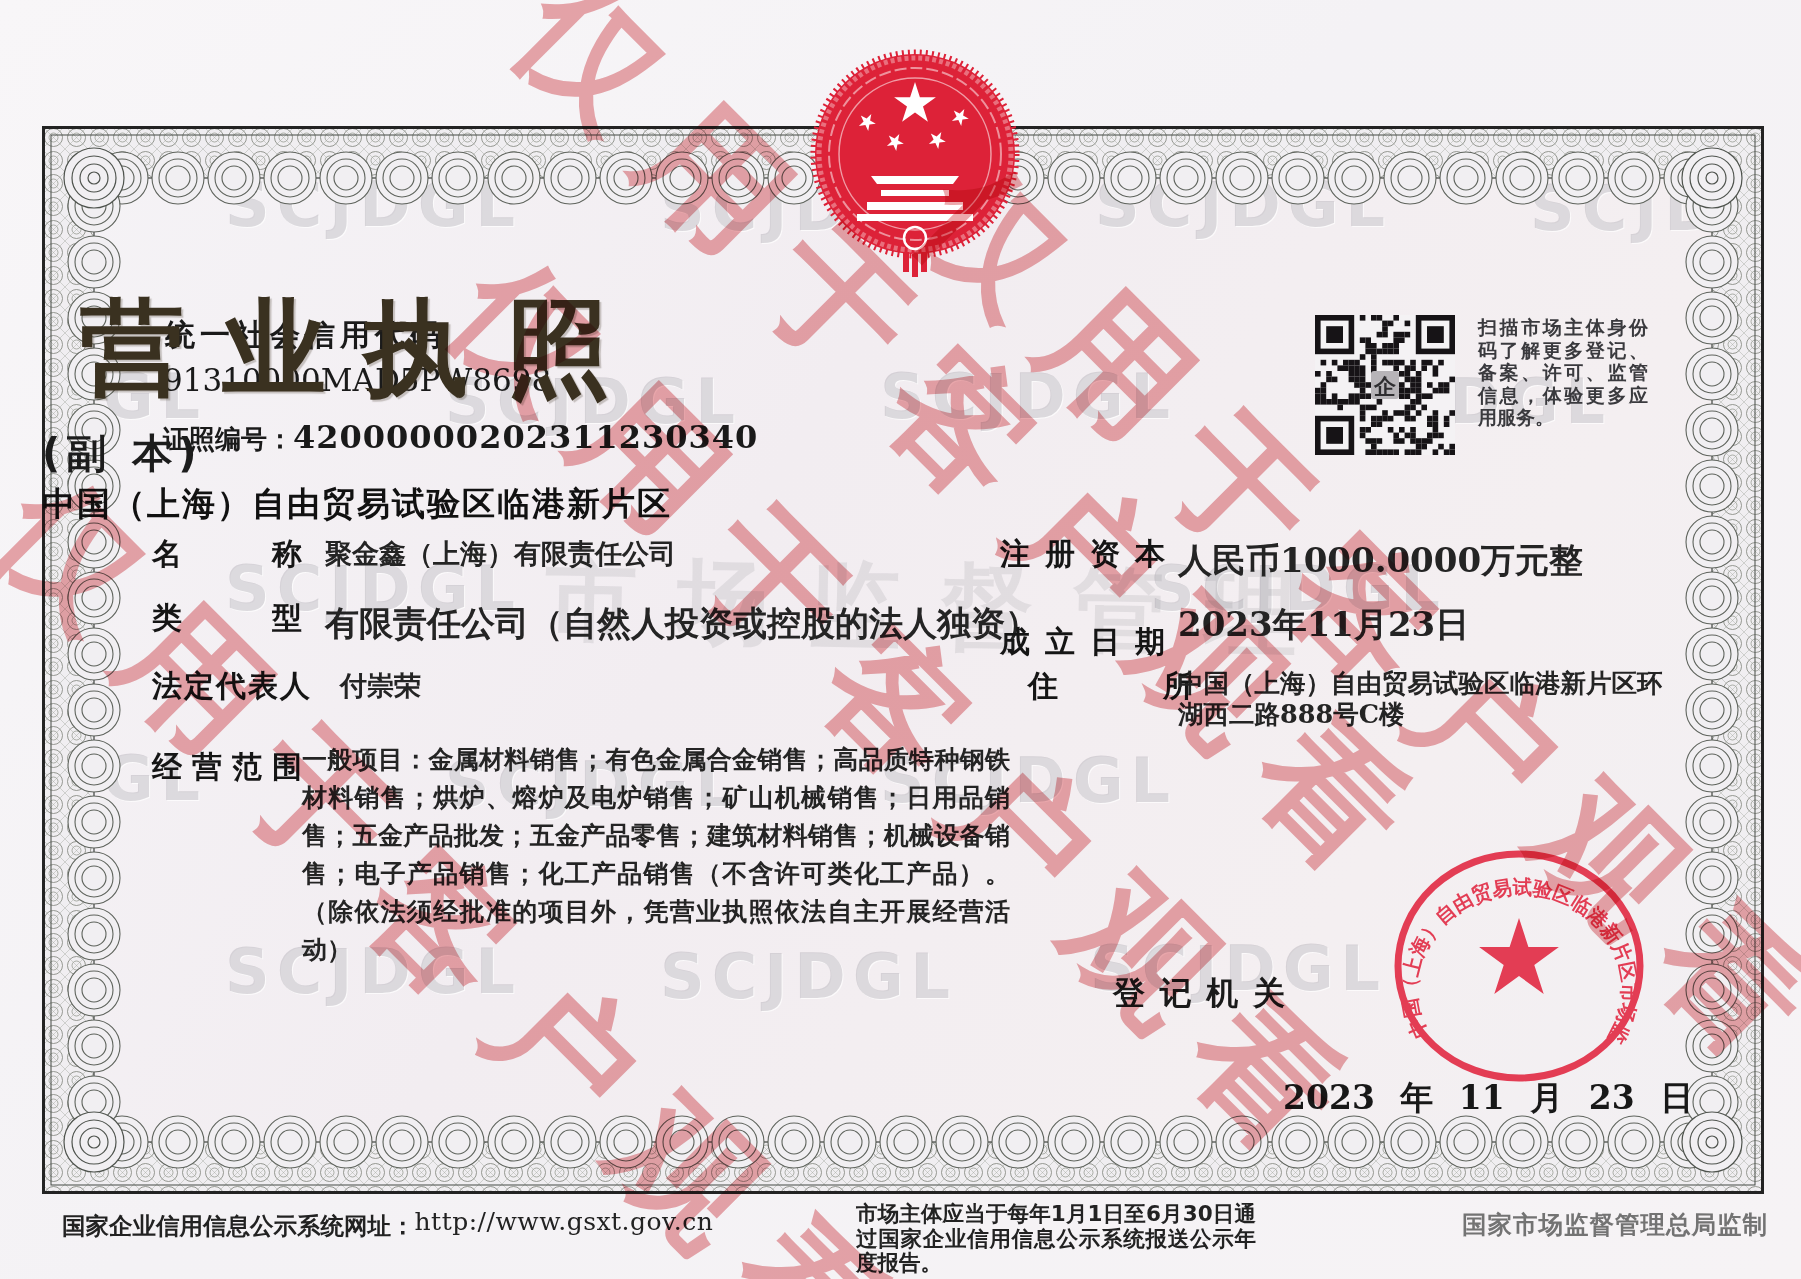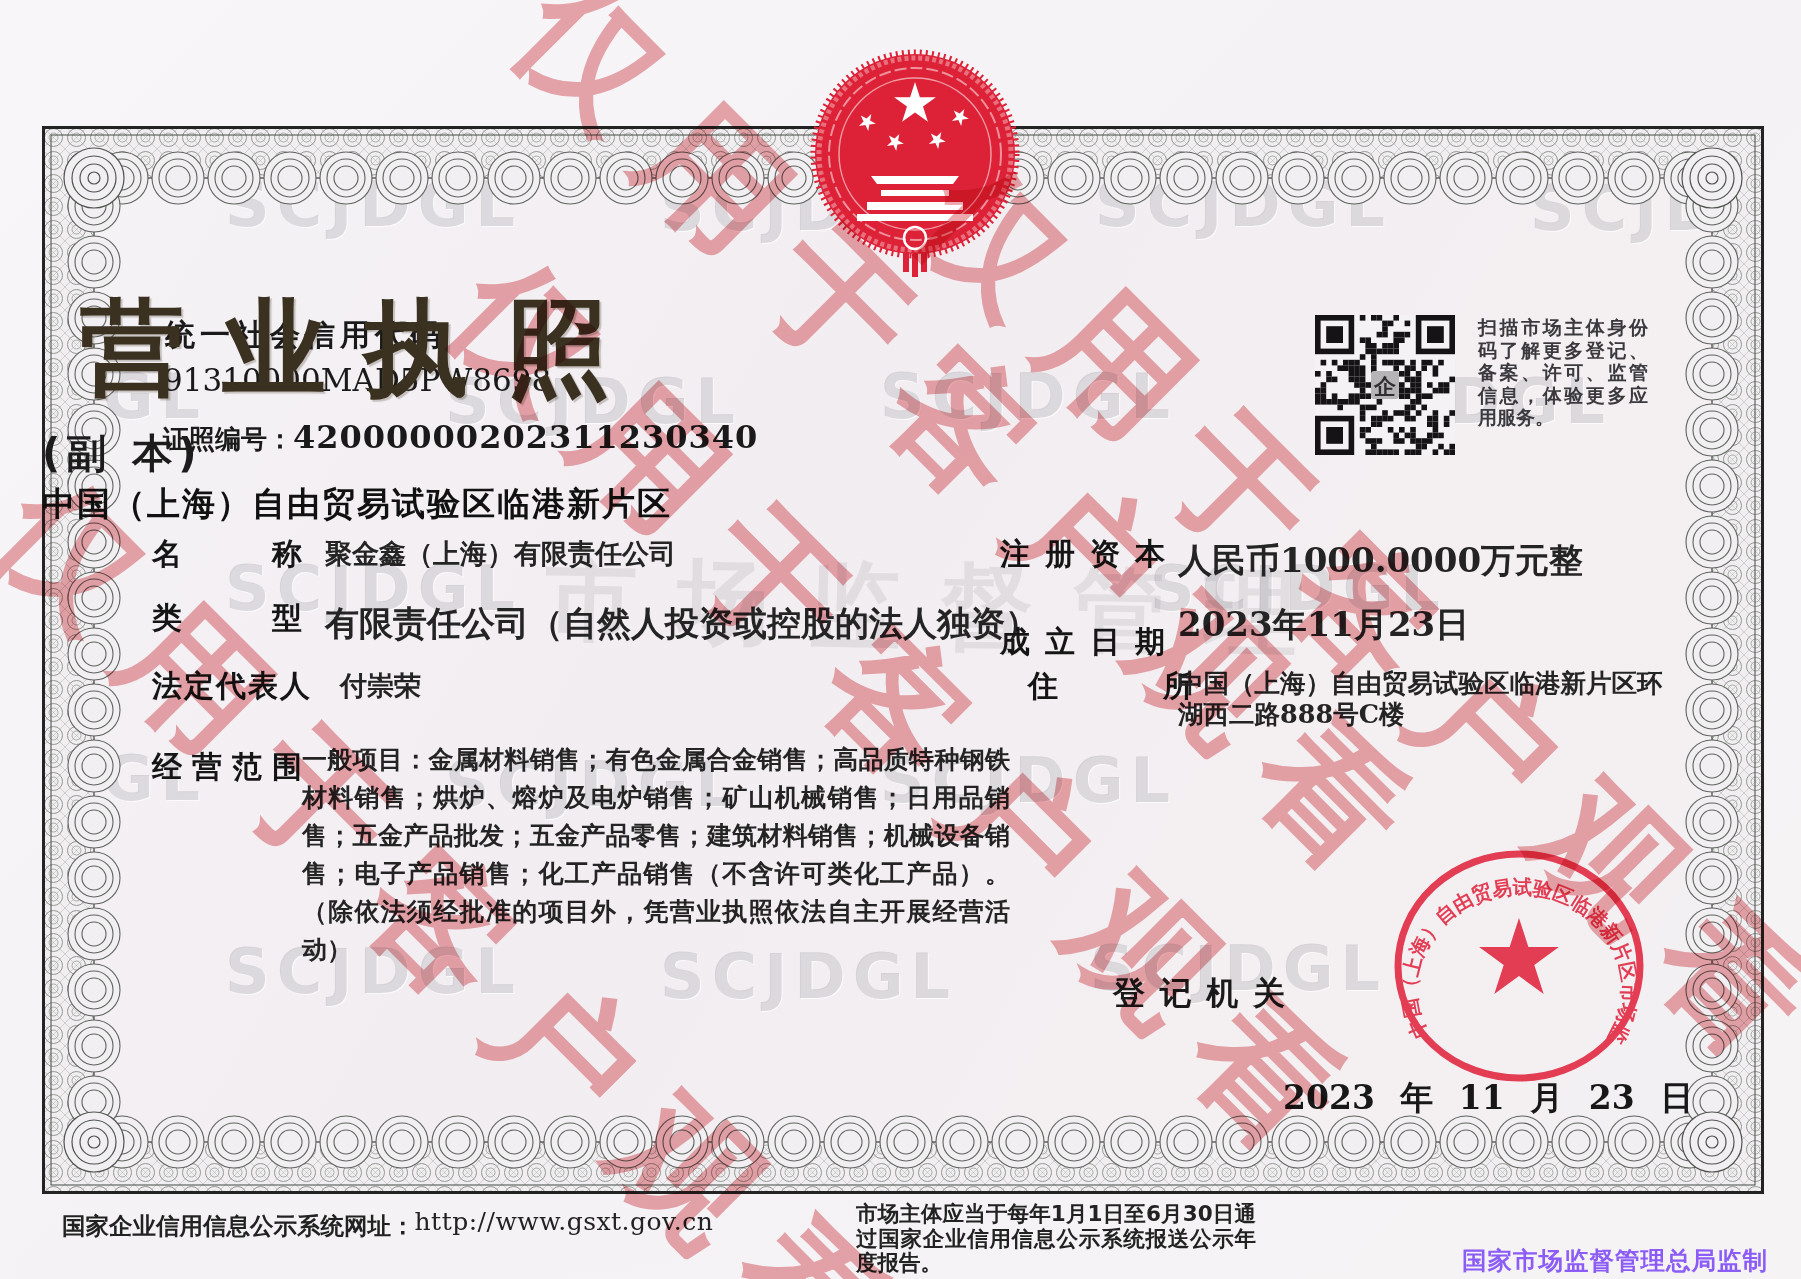--- a/index.html
+++ b/index.html
@@ -82,21 +82,21 @@
     font-family:"DejaVu Serif","Liberation Serif",serif;word-spacing:14px;color:#181818;}
   #seal-svg{left:1392px;top:848px;z-index:12;opacity:.93;}
   
   #emblem-svg{left:795px;top:42px;z-index:8;}
   
   .footer-left{left:62px;top:1210px;font-size:23.5px;font-weight:800;color:#222;z-index:10;}
   .footer-left .url{font-family:"DejaVu Serif","Liberation Serif",serif;font-size:25px;
     font-weight:400;position:relative;top:-4px;letter-spacing:.5px;}
   .footer-mid{left:856px;top:1202px;width:400px;font-size:21.5px;line-height:24.5px;
     font-weight:800;color:#222;text-align:justify;z-index:10;}
-  .footer-right{left:1462px;top:1244px;font-size:24.5px;font-weight:800;letter-spacing:1px;color:#8b5cf6;z-index:10;}
+  .footer-right{left:1462px;top:1208px;font-size:24.5px;font-weight:800;letter-spacing:1px;color:#737373;z-index:10;}
 </style>
 </head>
 <body>
 
 <div class="abs" id="cert-paper"></div>
 
 <div class="abs bg-marks">
   <span class="scjdgl" style="left:225px;top:168px">SCJDGL</span>
   <span class="scjdgl" style="left:660px;top:172px">SCJDGL</span>
   <span class="scjdgl" style="left:1095px;top:168px">SCJDGL</span>

